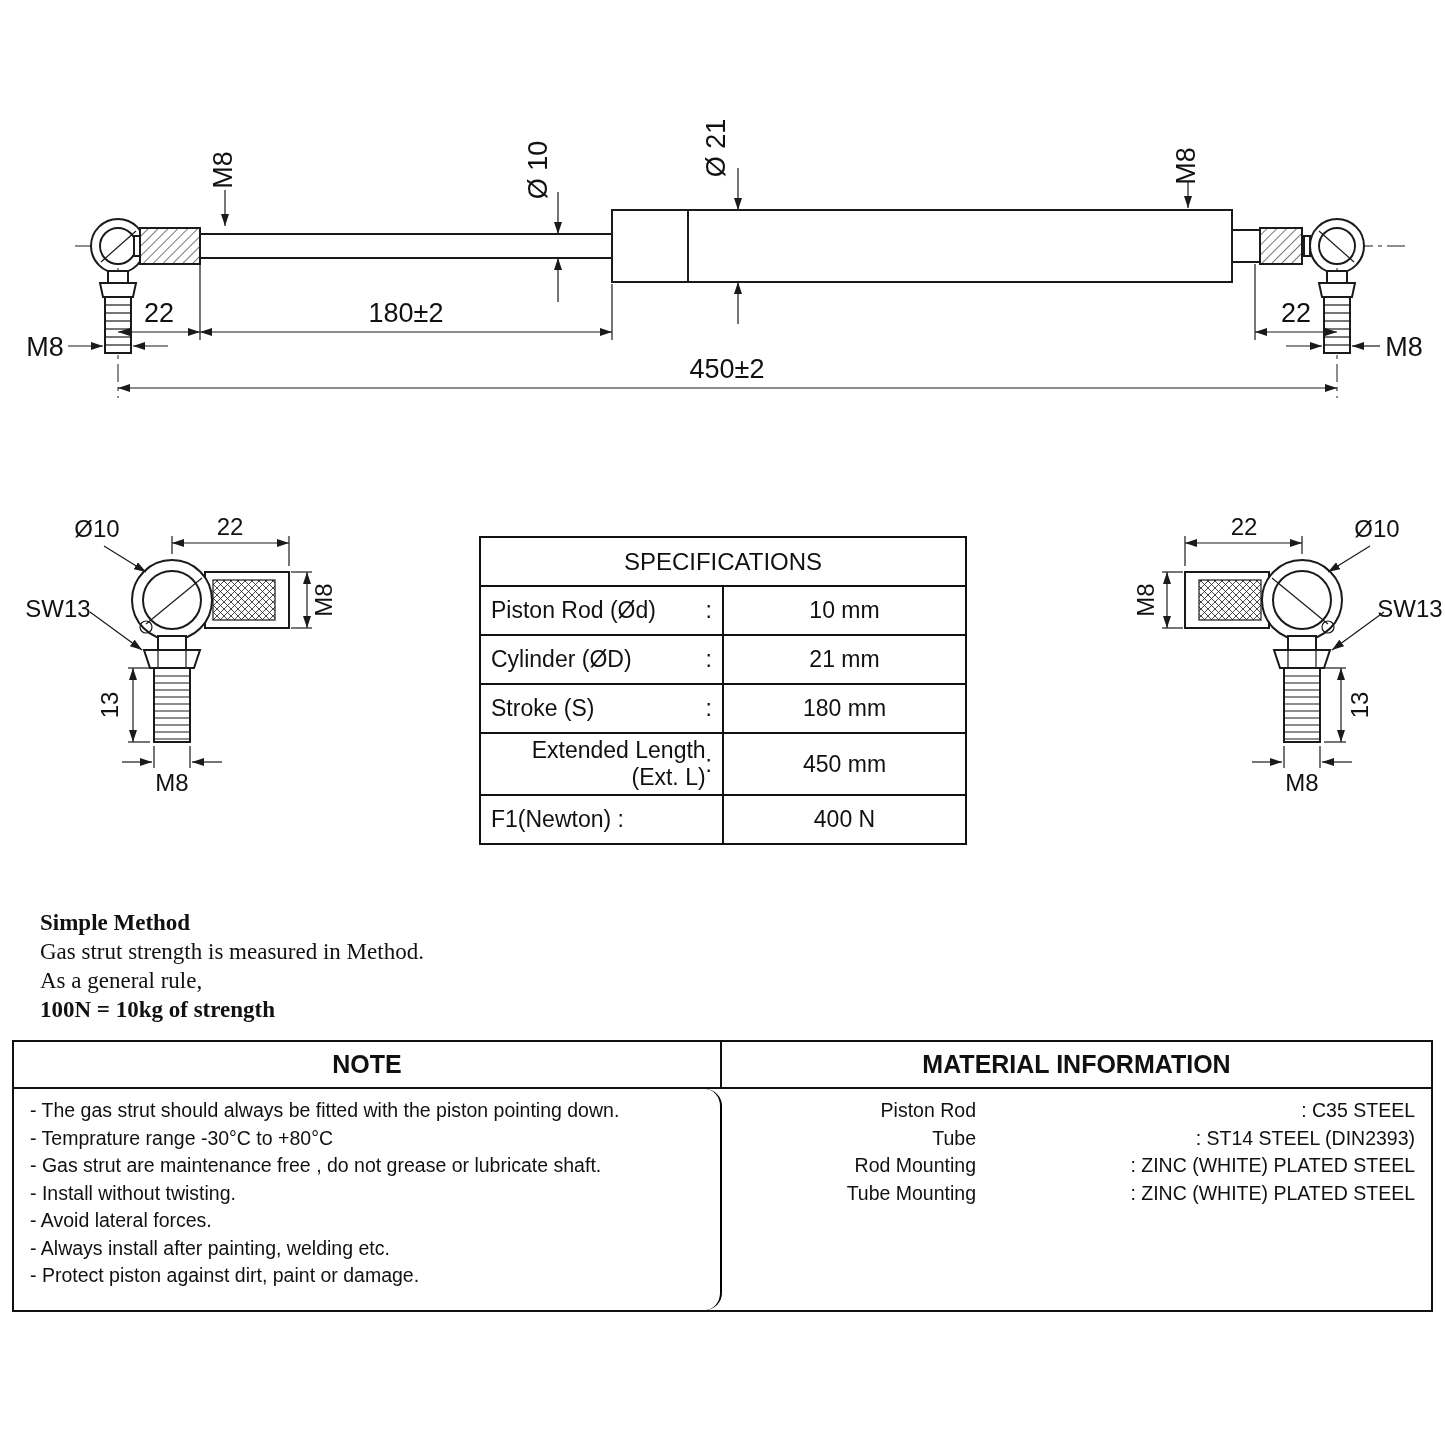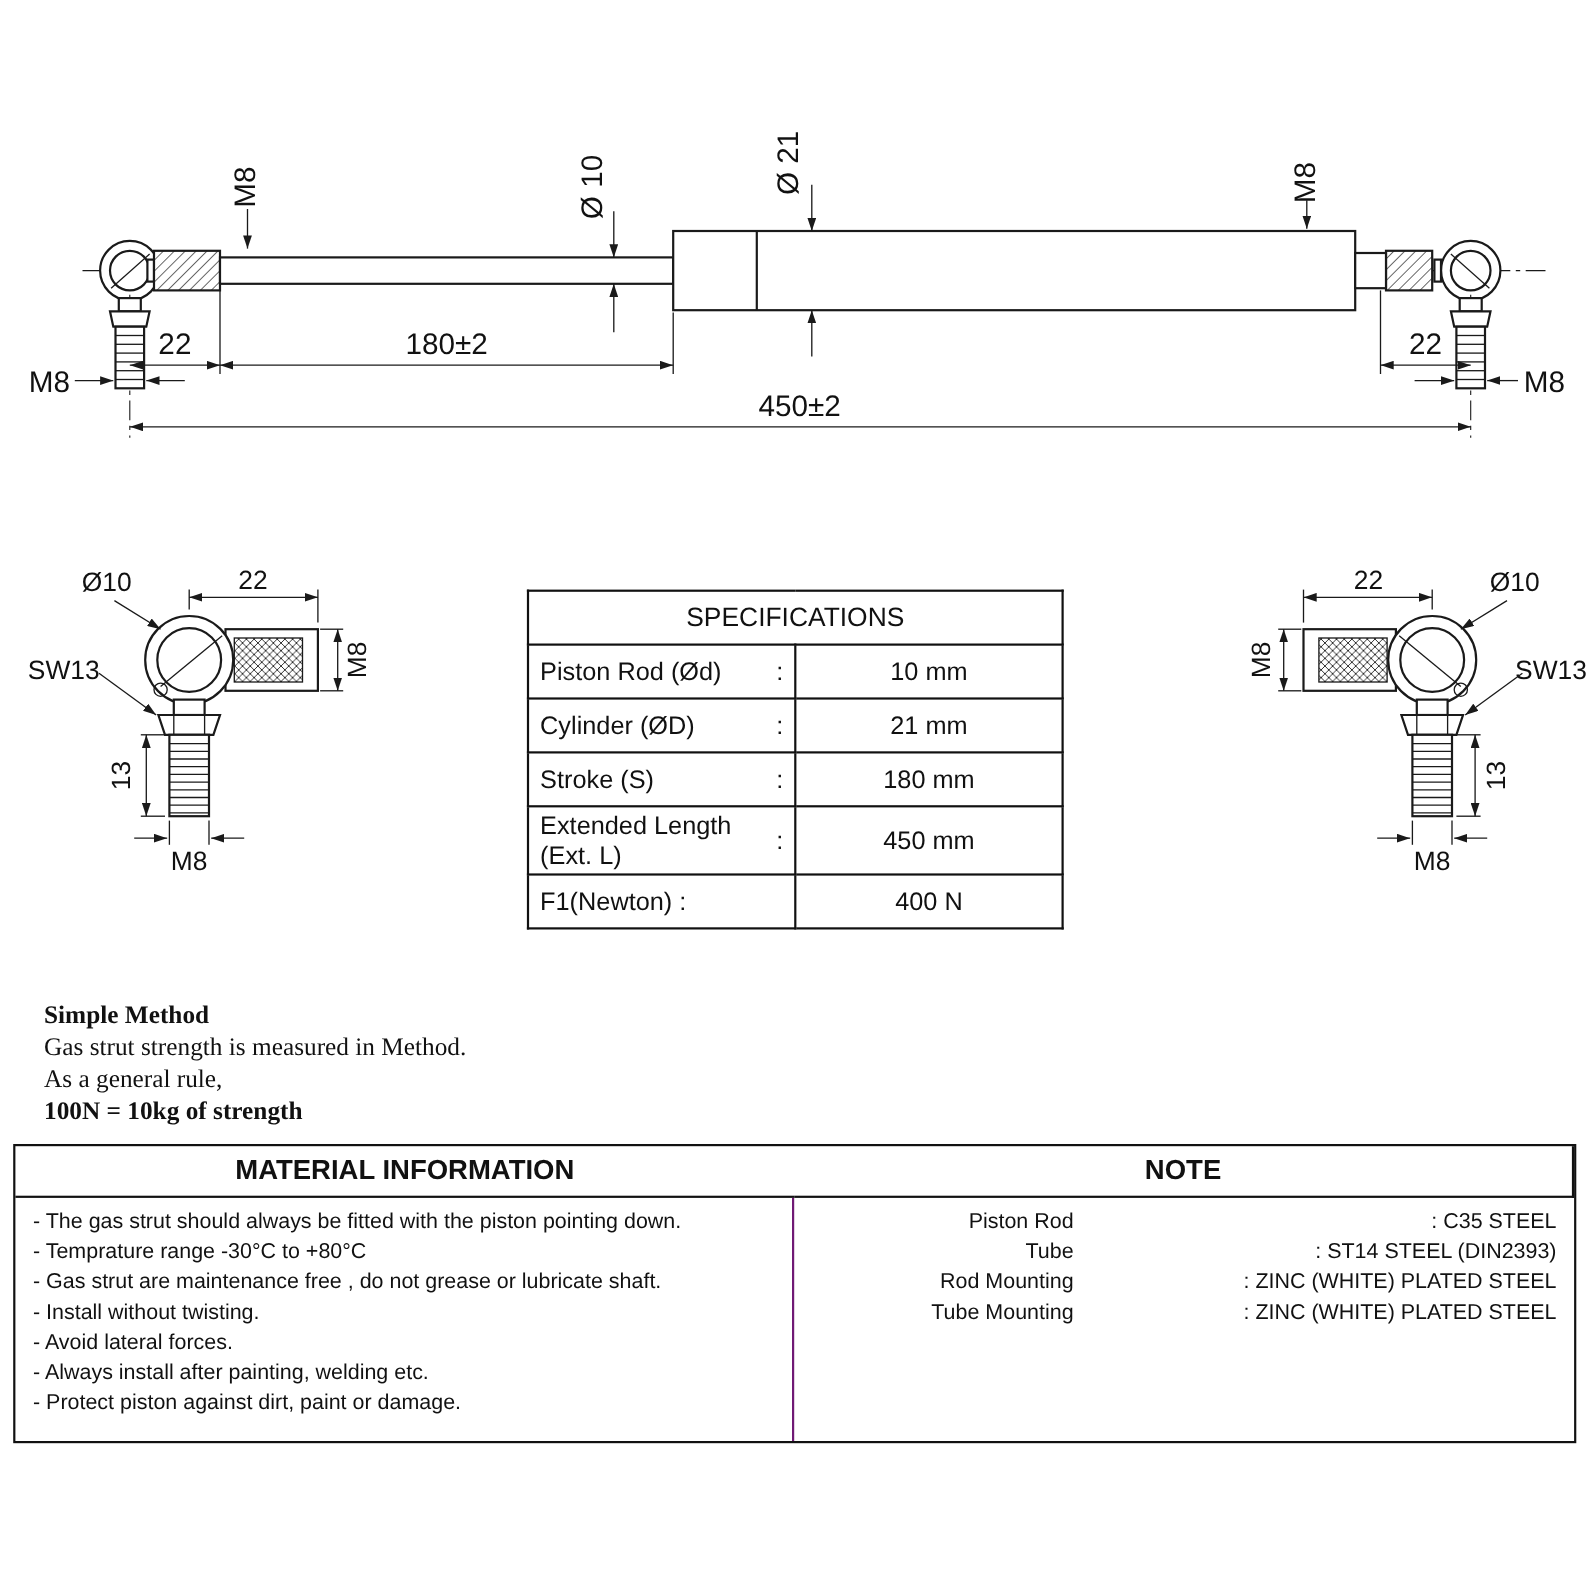--- a/index.html
+++ b/index.html
@@ -17,33 +17,33 @@
   svg .xh    { fill:url(#xhatch); stroke:#1a1a1a; stroke-width:1.2; }
   svg text { fill:#111; font-family:"Liberation Sans", sans-serif; }
   .dimtext  { font-size:27px; }
   .dimtext2 { font-size:24px; }
 
   table.spec { position:absolute; left:479px; top:536px; width:488px;
     border-collapse:collapse; font-size:23px; table-layout:fixed; }
   table.spec td { border:2px solid #111; padding:3px 10px; height:49px; }
   td.spec-title { text-align:center; font-size:24px; }
   td.sl { width:368px; }
-  td.sl .slwrap { display:flex; justify-content:space-between; align-items:center; }
+  td.sl .slwrap { display:flex; justify-content:space-between; align-items:center;text-align:right; }
   td.sv { width:120px; text-align:center;margin-left:16px; }
 
   .simple { position:absolute; left:40px; top:908px; font-size:23px; line-height:29px;font-family:Liberation Serif, serif; }
   .b { font-weight:bold; }
 
   .btable { position:absolute; left:12px; top:1040px; width:1421px; height:272px;
     border:2px solid #111; display:grid; grid-template-columns:708px 1fr; grid-template-rows:47px 1fr; }
   .bh { display:flex; align-items:center; justify-content:center; font-weight:bold;
     font-size:25px; border-bottom:2px solid #111; }
   .bh1 { border-right:2px solid #111; }
   .bc { padding:8px 16px; font-size:19.5px; line-height:27.5px; }
-  .bc1 { border-right:2px solid #701a75; }
+  .bc1 { border-right:2px solid #000000;border-radius:17px; }
   .matrow { display:grid; grid-template-columns:238px 1fr;text-align:right; }
 </style>
 </head>
 <body>
 
 <div class="sheet">
 
 <svg class="drawing" width="1445" height="830" viewBox="0 0 1445 830">
   <defs>
     <marker id="arr" viewBox="0 0 12 8" markerWidth="12" markerHeight="8" refX="12" refY="4" orient="auto-start-reverse" markerUnits="userSpaceOnUse">
@@ -286,22 +286,22 @@
 </table>
 
 <div class="simple">
   <div class="b">Simple Method</div>
   <div>Gas strut strength is measured in Method.</div>
   <div>As a general rule,</div>
   <div class="b">100N = 10kg of strength</div>
 </div>
 
 <div class="btable">
+  <div class="bh bh1">NOTE</div>
   <div class="bh">MATERIAL INFORMATION</div>
-  <div class="bh bh1">NOTE</div>
 
   <div class="bc bc1">
     <div>- The gas strut should always be fitted with the piston pointing down.</div>
     <div>- Temprature range -30°C to +80°C</div>
     <div>- Gas strut are maintenance free , do not grease or lubricate shaft.</div>
     <div>- Install without twisting.</div>
     <div>- Avoid lateral forces.</div>
     <div>- Always install after painting, welding etc.</div>
     <div>- Protect piston against dirt, paint or damage.</div>
   </div>

